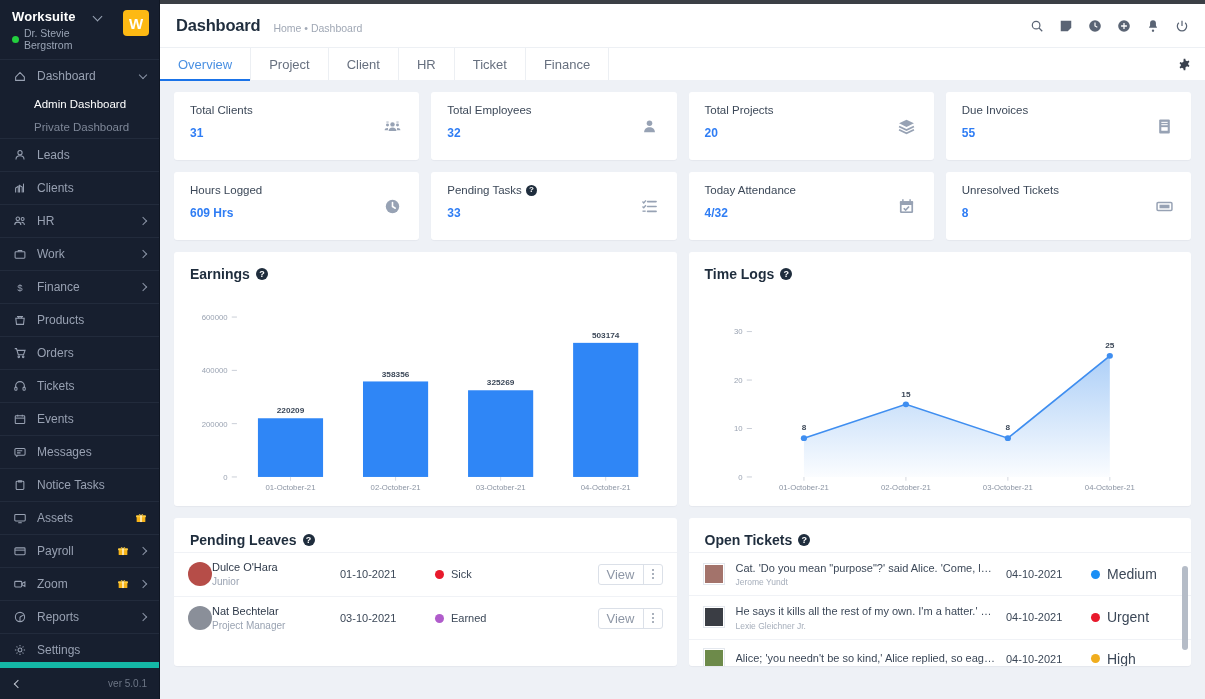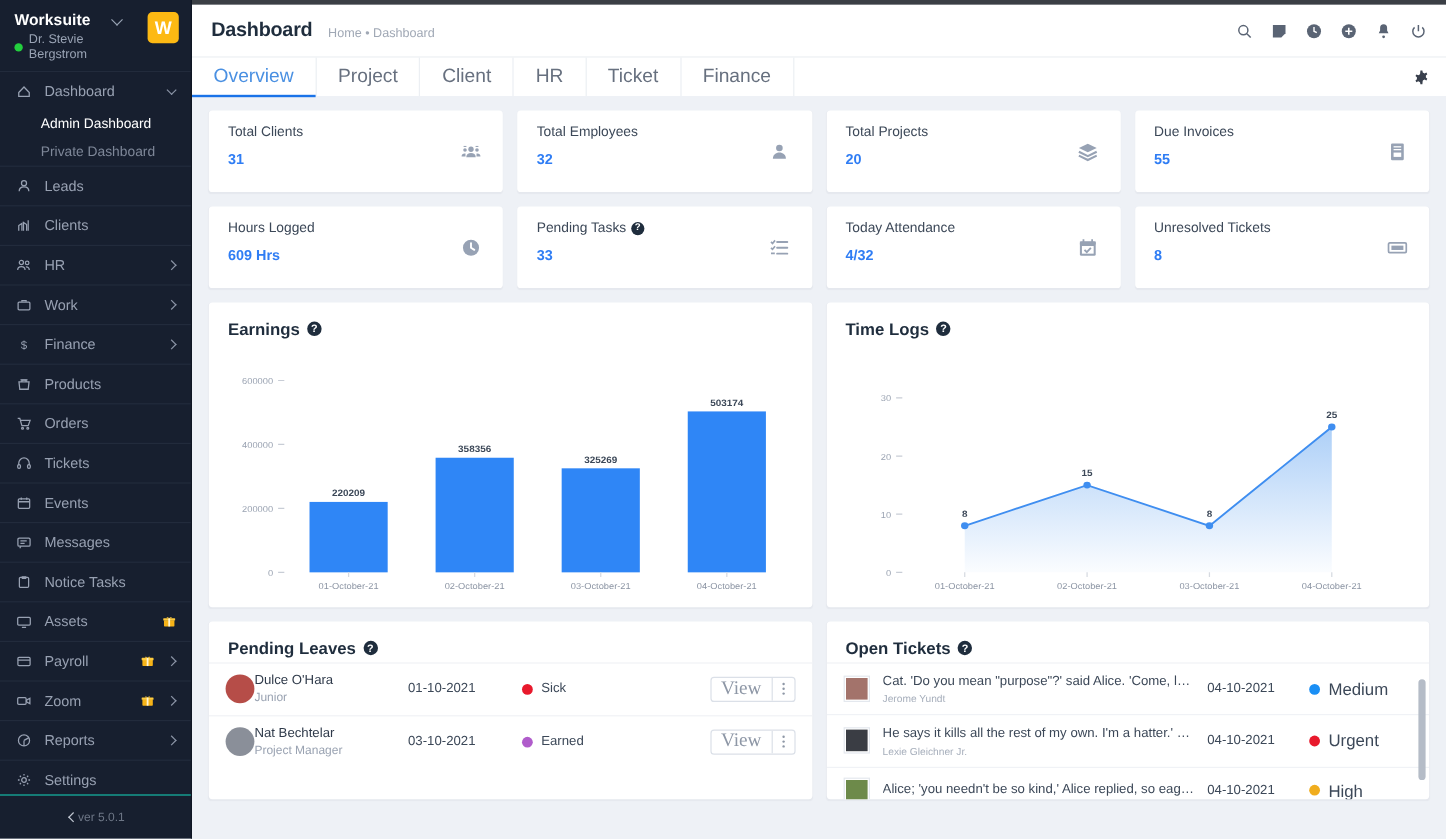--- a/index.html
+++ b/index.html
@@ -51,22 +51,22 @@
     content:""; position:absolute; right:1px; top:1px; width:5px; height:5px;
     border-right:1.3px solid #8b94a6; border-top:1.3px solid #8b94a6; transform: rotate(45deg);
   }
   .caret.down::after { transform: rotate(135deg); top: 0px; }
   .sub-item {
     padding: 0 12px 0 34px; height: 23px; display: flex; align-items: center;
     font-size: 11.5px; color: #7e8798; cursor: pointer;
   }
   .sub-item.active { color: #ffffff; }
   .side-foot {
-    border-top: 1px solid #14b8a6; height: 37px; display: flex; align-items: center;
-    justify-content: center; padding: 0 12px; color: #6d7686; font-size: 10px;
+    border-top: 6px solid #14b8a6; height: 37px; display: flex; align-items: center;
+    justify-content: space-between; padding: 0 12px; color: #6d7686; font-size: 10px;
   }
   .back-arrow { width:10px; height:10px; position: relative; cursor:pointer;}
   .back-arrow::after{content:"";position:absolute;left:3px;top:2px;width:5px;height:5px;border-left:1.5px solid #c3c9d4;border-bottom:1.5px solid #c3c9d4;transform:rotate(45deg);}
 
   
   .main { flex: 1; display: flex; flex-direction: column; height: 699px; background: #eef1f6; min-width:0;}
   .topstrip { height: 4px; background: #3b3f45; }
   .header {
     background: #fff; height: 43px; display: flex; align-items: center;
     padding: 0 16px; gap: 10px;
@@ -77,21 +77,21 @@
   .hdr-icons { display: flex; align-items: center; gap: 14px; }
   .hdr-icons .hi { width: 15px; height: 15px; color: #5a6474; cursor: pointer; display:flex;align-items:center;justify-content:center;}
   .hdr-icons .hi svg { width: 14px; height: 14px; }
 
   .tabsbar {
     background: #fff; height: 33px; display: flex; align-items: stretch;
     border-top: 1px solid #edf0f4;
   }
   .tab {
     display: flex; align-items: center; justify-content: center;
-    padding: 0 18px; font-size: 16px; color: #67707f; cursor: pointer;
+    padding: 0 18px; font-size: 13px; color: #67707f; cursor: pointer;
     border-right: 1px solid #eceff3; position: relative; white-space:nowrap;
   }
   .tab.active { color: #4a90e2; }
   .tab.active::after {
     content: ""; position: absolute; left: 0; right: 0; bottom: -1px; height: 2.5px; background: #1a73e8;
   }
   .tabs-rest { flex: 1; display:flex; align-items:center; justify-content:flex-end; padding-right: 14px; }
   .gear-tab { color:#39404d; cursor:pointer; display:flex; align-items:center;}
   .gear-tab svg { width: 13px; height: 13px; }
 
@@ -138,21 +138,21 @@
   }
   .leave-row:first-of-type { border-top: 1px solid #f0f2f6; }
   .avatar { width: 24px; height: 24px; border-radius: 50%; flex: 0 0 24px; background: #c9ced8; overflow:hidden; position:relative;}
   .who { width: 128px; }
   .who-name { font-size: 11px; color: #2f3a4a; line-height: 1.25;}
   .who-role { font-size: 10px; color: #9aa3b2; line-height: 1.3; }
   .leave-date { font-size: 11px; color: #3c4858; width: 95px; text-align:left;}
   .leave-type { font-size: 11px; color: #3c4858; display: flex; align-items: center; gap: 7px; flex:1; }
   .tdot { width: 9px; height: 9px; border-radius: 50%; flex: 0 0 9px; }
   .view-grp { display: flex; border: 1px solid #dbe0e8; border-radius: 3px; overflow: hidden; height: 21px; }
-  .view-btn { font-size: 16px; color: #8e97a6; padding: 0 8px; display:flex; align-items:center; cursor:pointer;font-family:Liberation Serif, serif; }
+  .view-btn { font-size: 13px; color: #8e97a6; padding: 0 8px; display:flex; align-items:center; cursor:pointer; }
   .dots-btn {
     width: 19px; border-left: 1px solid #dbe0e8; display:flex; align-items:center; justify-content:center;
     cursor:pointer; color:#8e97a6; font-size: 10px; letter-spacing:0; line-height:.6;
   }
   .dots-btn span { display:flex; flex-direction:column; gap:2px; }
   .dots-btn i { width:2px; height:2px; background:#8e97a6; border-radius:50%; display:block;}
 
   .ticket-row { display: flex; align-items: center; padding: 8px 14px; border-top: 1px solid #f0f2f6; gap: 11px; }
   .tavatar { width: 22px; height: 22px; flex: 0 0 22px; border: 1px solid #e4e8ee; padding:1px; background:#fff;}
   .tavatar div { width: 100%; height: 100%; }

